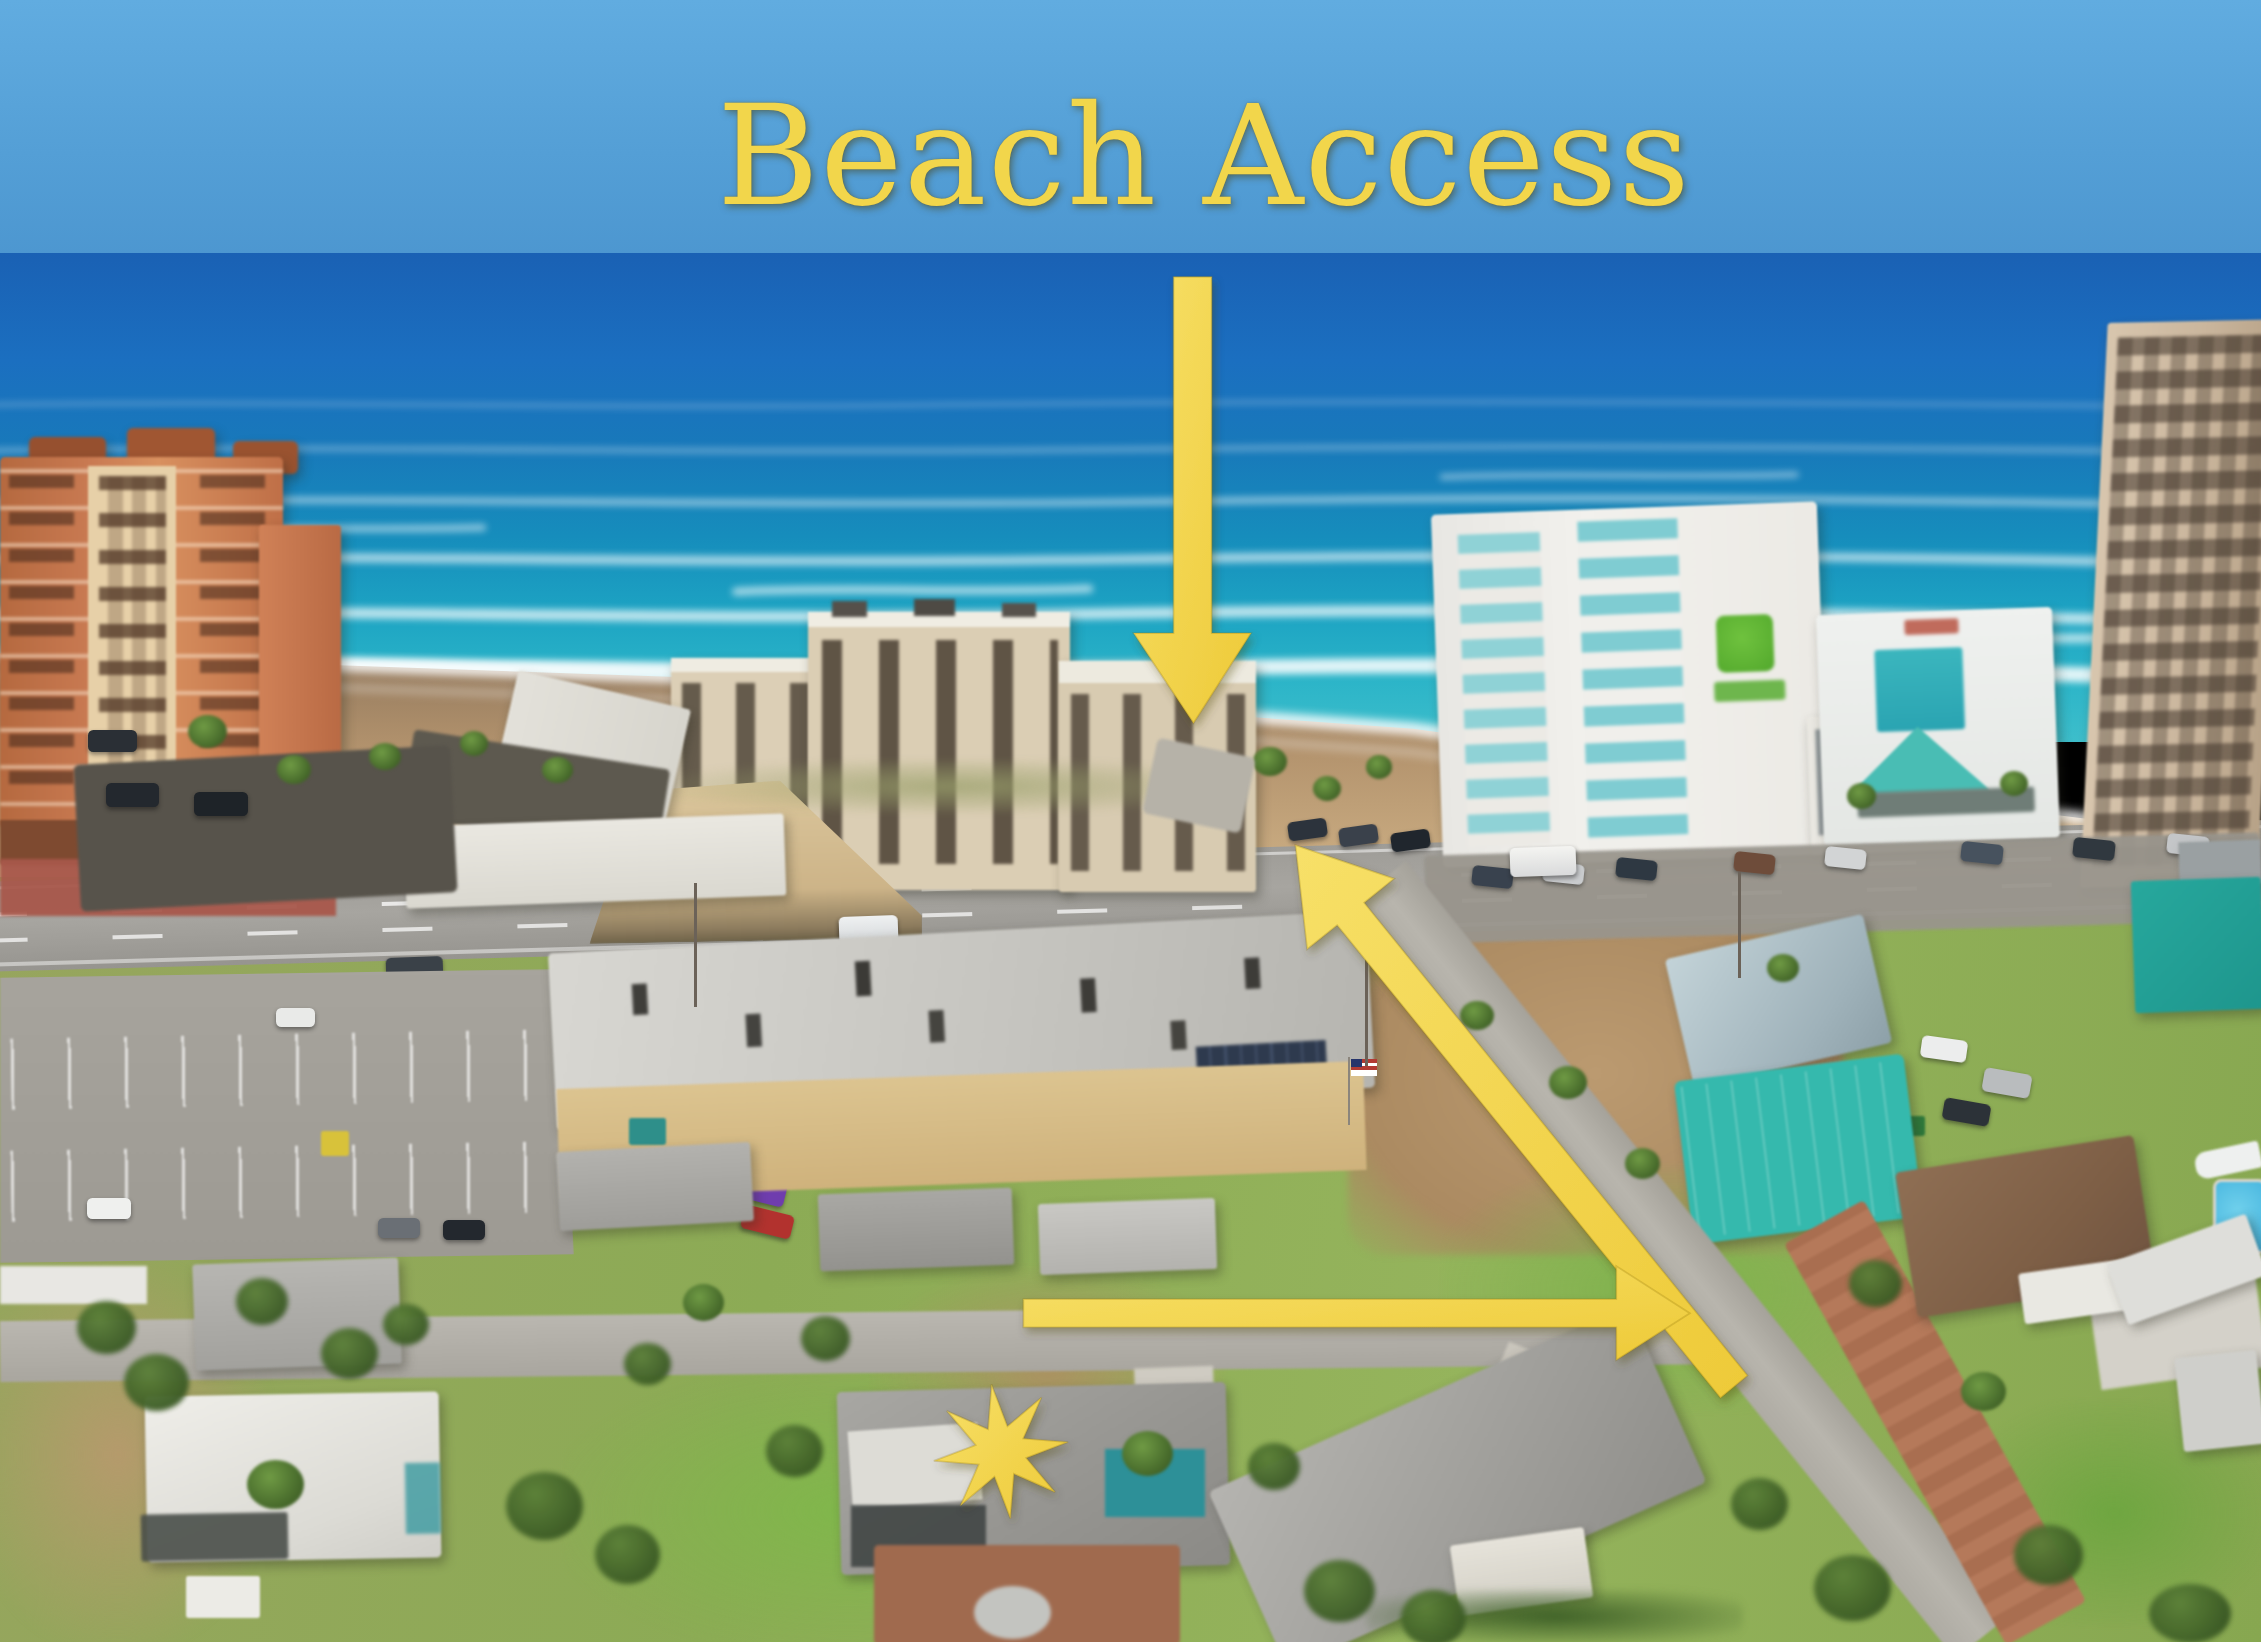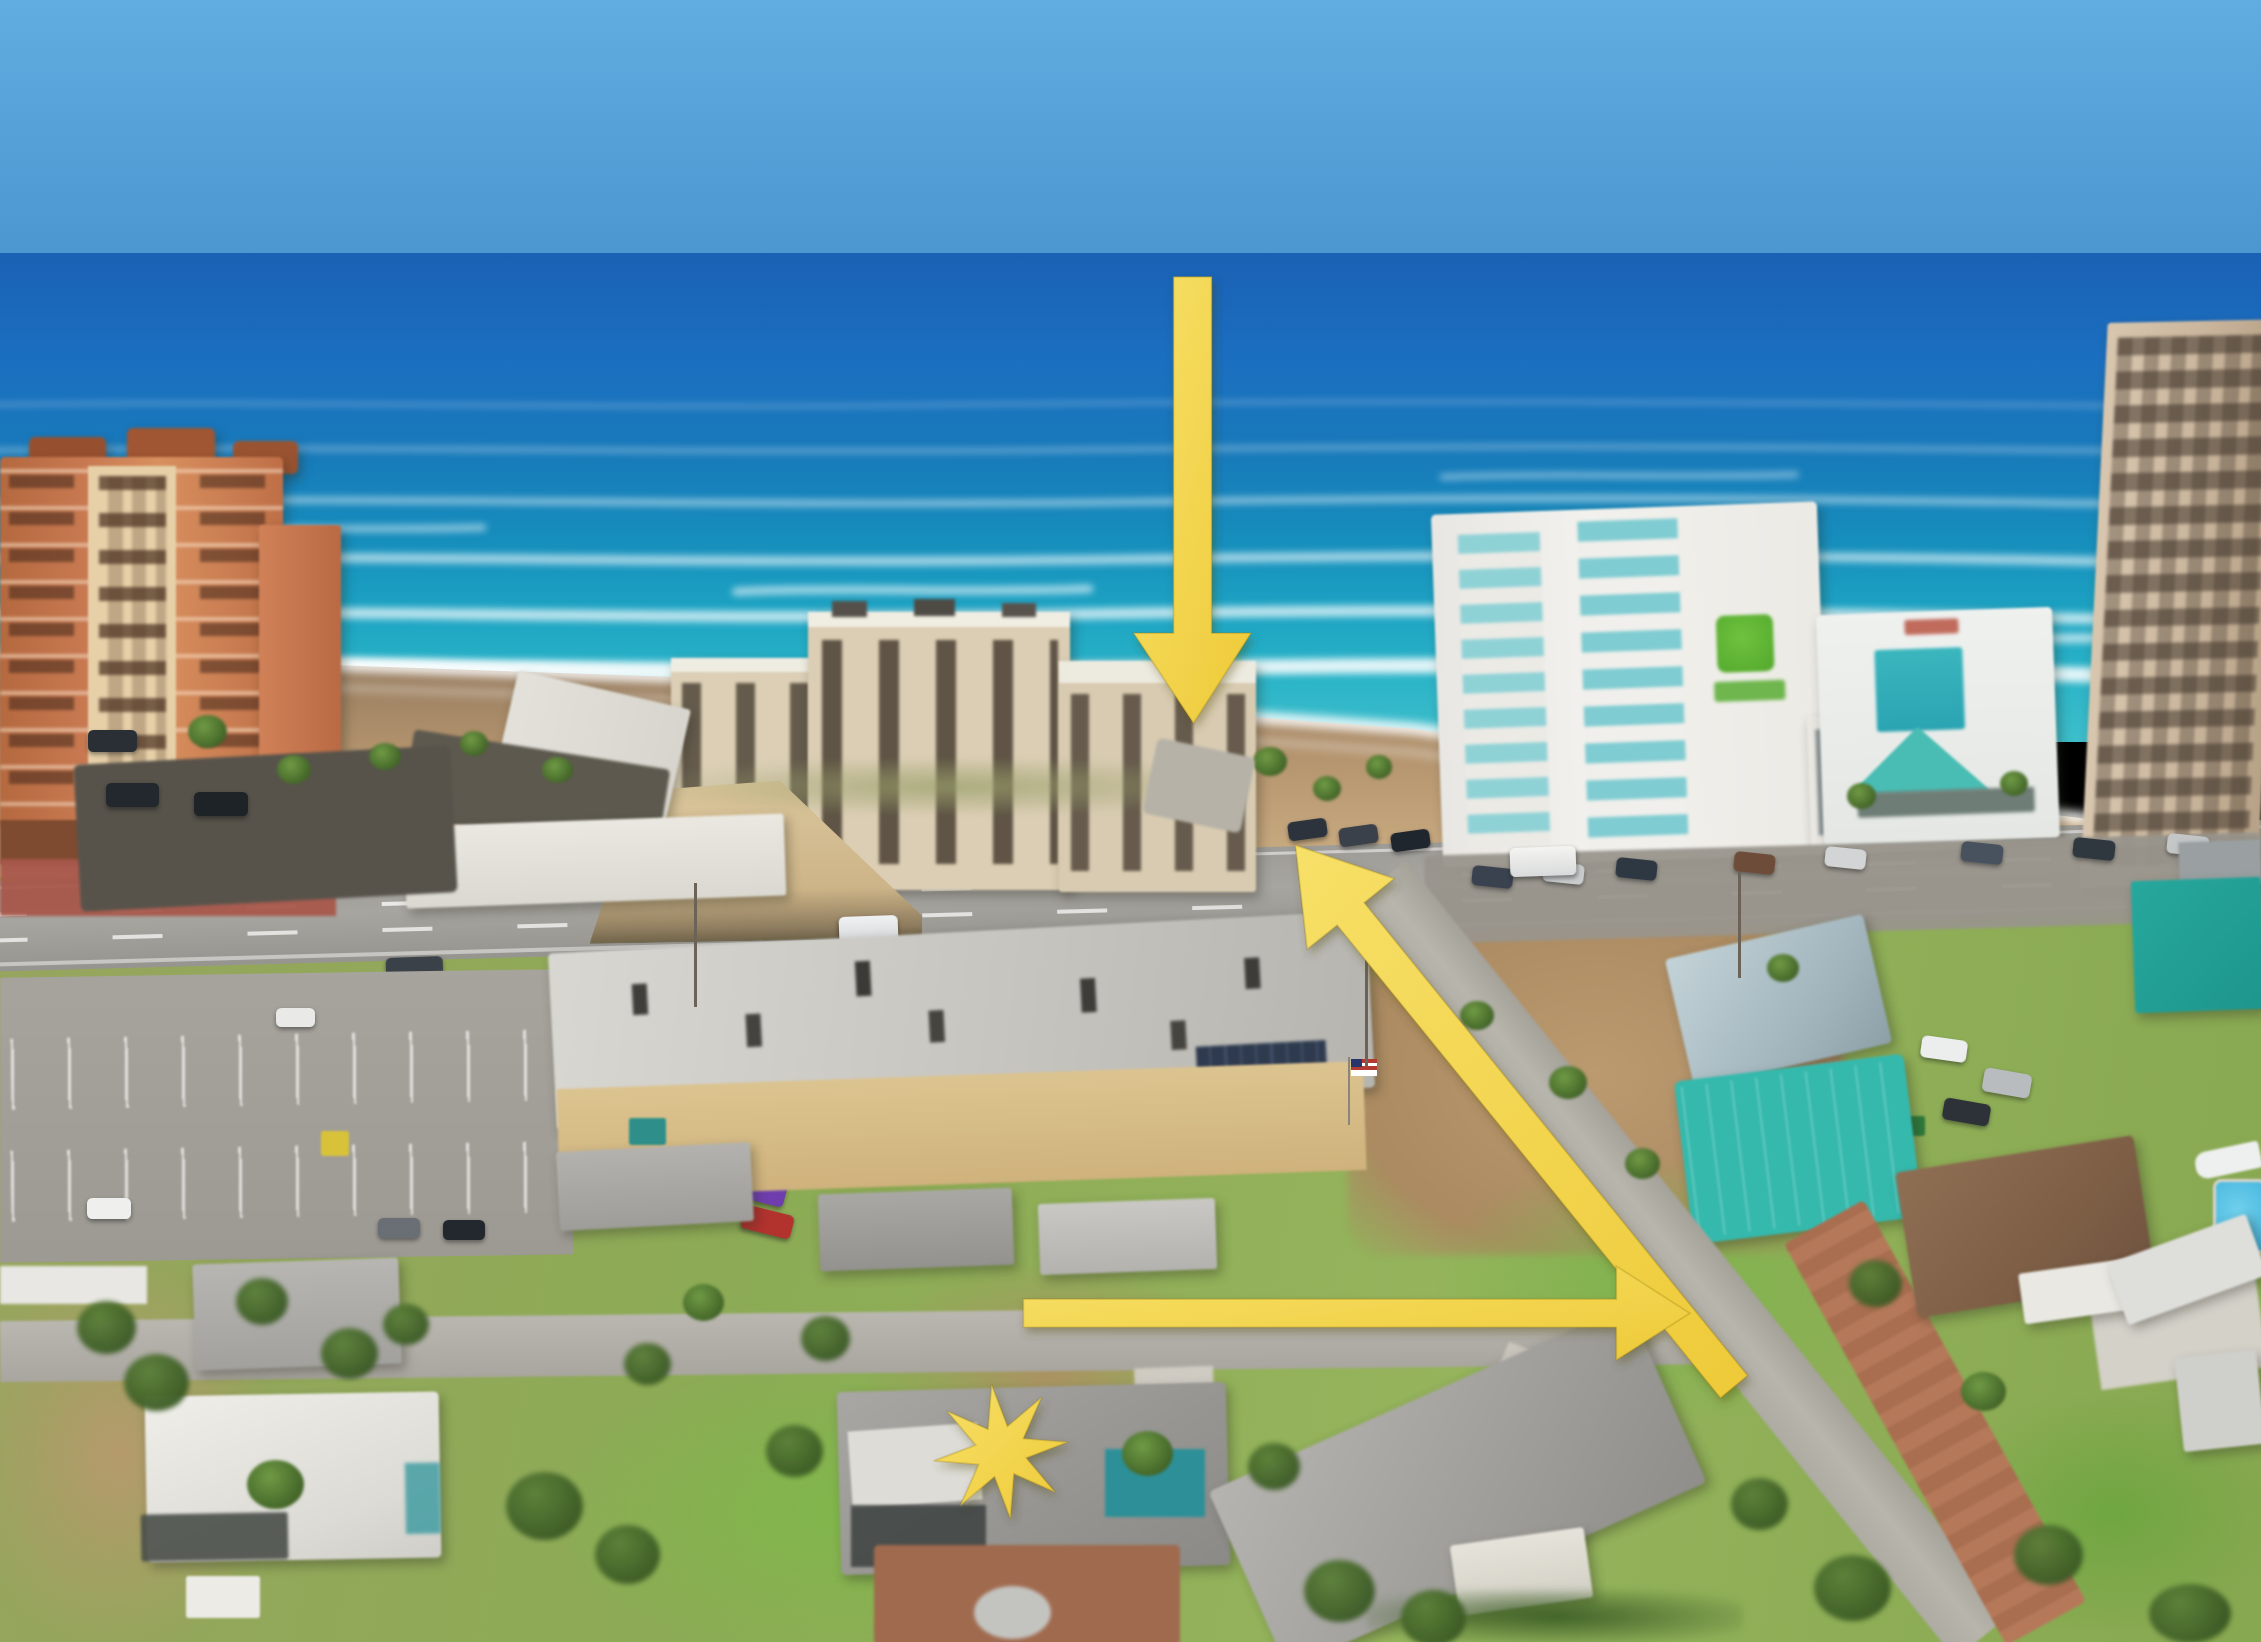--- a/index.html
+++ b/index.html
@@ -366,20 +366,21 @@
   <div class="p" style="left:1122px;top:1431px;width:51px;height:45px;"></div>
   <div class="p" style="left:247px;top:1460px;width:57px;height:49px;"></div>
   <div class="p" style="left:1961px;top:1372px;width:45px;height:39px;"></div>
 
   <div class="abs" style="left:694px;top:883px;width:2.9px;height:124px;background:#6b6258;filter:blur(0.6px);"></div>
   <div class="abs" style="left:1365px;top:936px;width:2.9px;height:130px;background:#6b6258;filter:blur(0.6px);"></div>
   <div class="abs" style="left:1738px;top:872px;width:2.9px;height:106px;background:#6b6258;filter:blur(0.6px);"></div>
 
   <div class="abs" style="left:186px;top:1576px;width:74px;height:42px;background:#eceb e6;background-color:#ecebe6;filter:blur(1.2px);border-radius:2.4px;"></div>
 
+  <div id="beach-access-title">Beach Access</div>
 
   <svg class="abs" style="left:0;top:0;" width="2261" height="1643" viewBox="0 0 3840 2790">
     <defs>
       <linearGradient id="agrad" x1="0" y1="0" x2="1" y2="1">
         <stop offset="0" stop-color="#f7e068"></stop>
           <stop offset="1" stop-color="#eeca38"></stop>
       </linearGradient>
       <filter id="ashadow" x="-20%" y="-20%" width="140%" height="140%">
         <feDropShadow dx="5" dy="9" stdDeviation="7" flood-color="#4a4000" flood-opacity="0.35"></feDropShadow>
       </filter>

